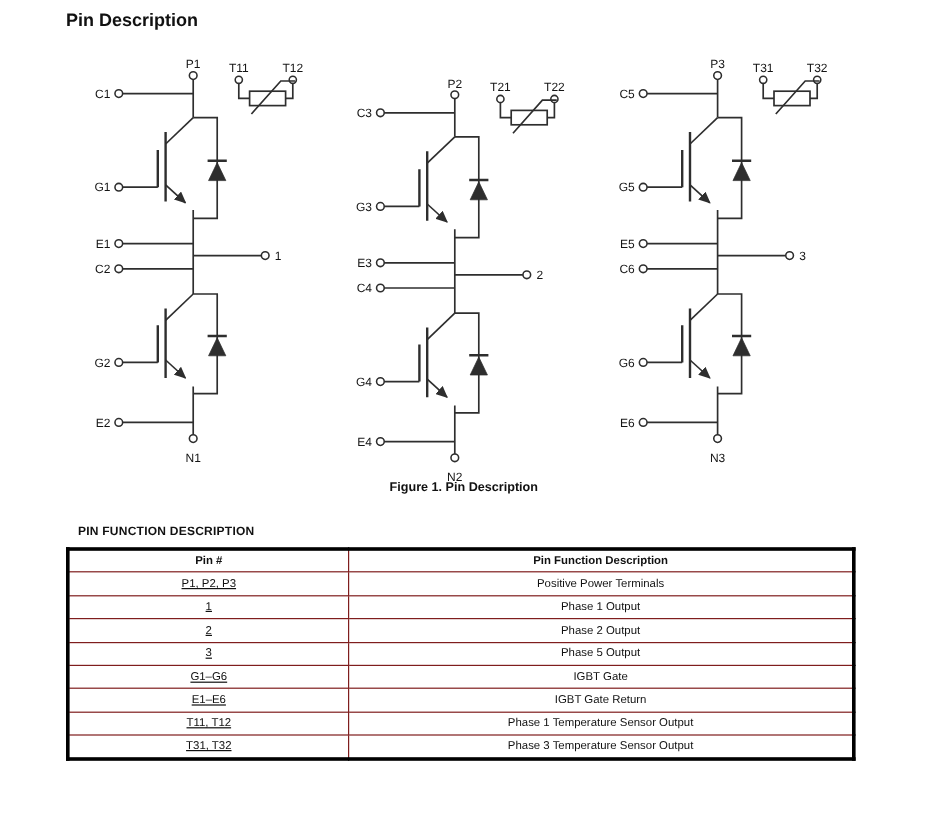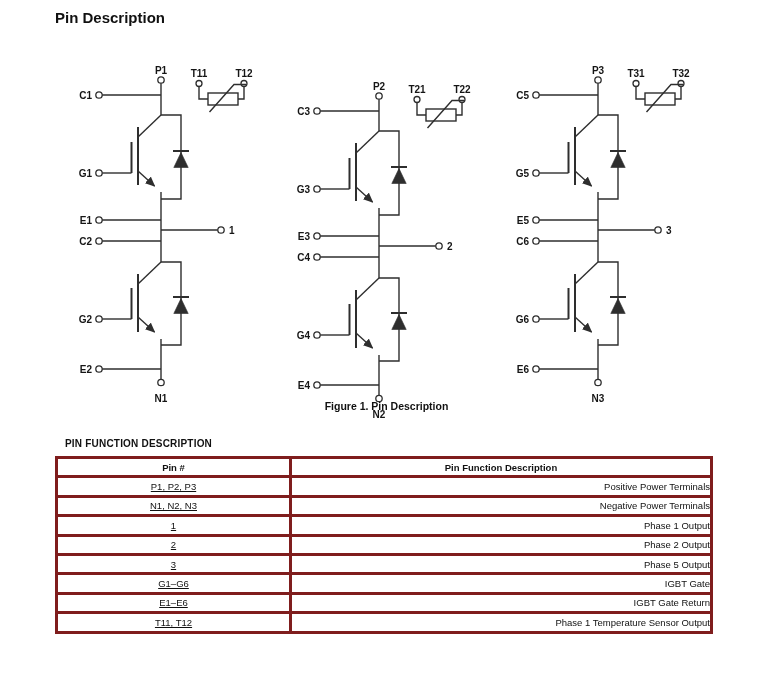--- a/index.html
+++ b/index.html
@@ -4,44 +4,44 @@
 <style>
   html,body{margin:0;padding:0;}
   body{
     width:773px;height:696px;background:#ffffff;position:relative;overflow:hidden;
     font-family:"Liberation Sans",sans-serif;color:#1c1c1c;
   }
   .page-title{
     position:absolute;left:55px;top:9px;font-size:15px;font-weight:bold;color:#111;
   }
   .figure-area{position:absolute;left:0;top:40px;width:773px;height:352px;}
-  .phase-slot{position:absolute;top:17px;font-weight:bold;}
+  .phase-slot{position:absolute;top:0;}
   #slot-0{left:55px;} #slot-1{left:273px;margin-top:16px;} #slot-2{left:492px;}
   .figure-caption{
     position:absolute;left:0;top:400px;width:773px;text-align:center;
     font-size:10.5px;font-weight:bold;color:#111;
   }
   .table-heading{
     position:absolute;left:65px;top:438px;font-size:10px;font-weight:bold;color:#111;
     letter-spacing:.2px;
   }
   table.pinfn{
     position:absolute;left:55px;top:456px;width:658px;
     border-collapse:collapse;table-layout:fixed;
     border:3px solid #000;
   }
   table.pinfn th, table.pinfn td{
-    border:3px solid #7f1d1d;font-size:9.5px;color:#111;vertical-align:middle;padding:0;margin-left:28px;
+    border:1px solid #7f1d1d;font-size:9.5px;color:#111;vertical-align:middle;padding:0;margin-left:28px;
   }
   table.pinfn tr{height:19.4px;}
   table.pinfn th{font-weight:bold;text-align:center;}
   col.c1{width:234px;}
   td.c1{text-align:center;text-decoration:underline;}
   td.c2, th.c2h{padding-left:9px;}
-  td.c2{text-align:right;}
+  td.c2{text-align:center;}
   th.c2h{padding-left:0;}
   
   svg .w{stroke:#2e2e2e;stroke-width:1.4;fill:none;}
   svg .bar{stroke:#2e2e2e;stroke-width:2;fill:none;}
   svg .term{fill:#fff;stroke:#2e2e2e;stroke-width:1.3;}
   svg .box{fill:none;stroke:#2e2e2e;stroke-width:1.4;}
   svg .fill{fill:#2e2e2e;stroke:#2e2e2e;stroke-width:.6;}
   svg text.lbl{font-family:"Liberation Sans",sans-serif;font-size:10px;fill:#151515;}
   svg text.mid{text-anchor:middle;}
   svg text.end{text-anchor:end;}
@@ -311,24 +311,20 @@
       <th>Pin #</th>
       <th class="c2h">Pin Function Description</th>
     </tr>
   </thead>
   <tbody id="rows-holder">
   <tr>
     <td class="c1">P1, P2, P3</td>
     <td class="c2">Positive Power Terminals</td>
   </tr>
 
-  <tr>
-    <td class="c1">N1, N2, N3</td>
-    <td class="c2">Negative Power Terminals</td>
-  </tr>
 
   <tr>
     <td class="c1">1</td>
     <td class="c2">Phase 1 Output</td>
   </tr>
 
   <tr>
     <td class="c1">2</td>
     <td class="c2">Phase 2 Output</td>
   </tr>
@@ -348,14 +344,18 @@
     <td class="c2">IGBT Gate Return</td>
   </tr>
 
 
   <tr>
     <td class="c1">T11, T12</td>
     <td class="c2">Phase 1 Temperature Sensor Output</td>
   </tr>
 
 
+  <tr>
+    <td class="c1">T31, T32</td>
+    <td class="c2">Phase 3 Temperature Sensor Output</td>
+  </tr>
 </tbody>
 </table>
 
 </body></html>

